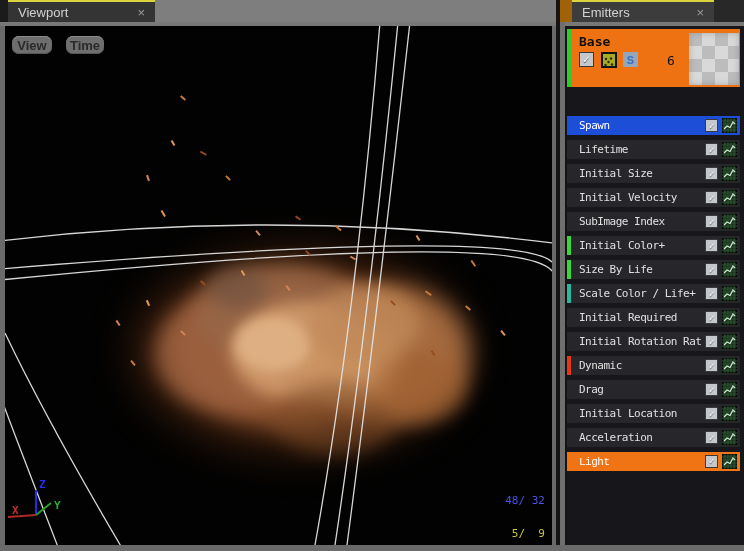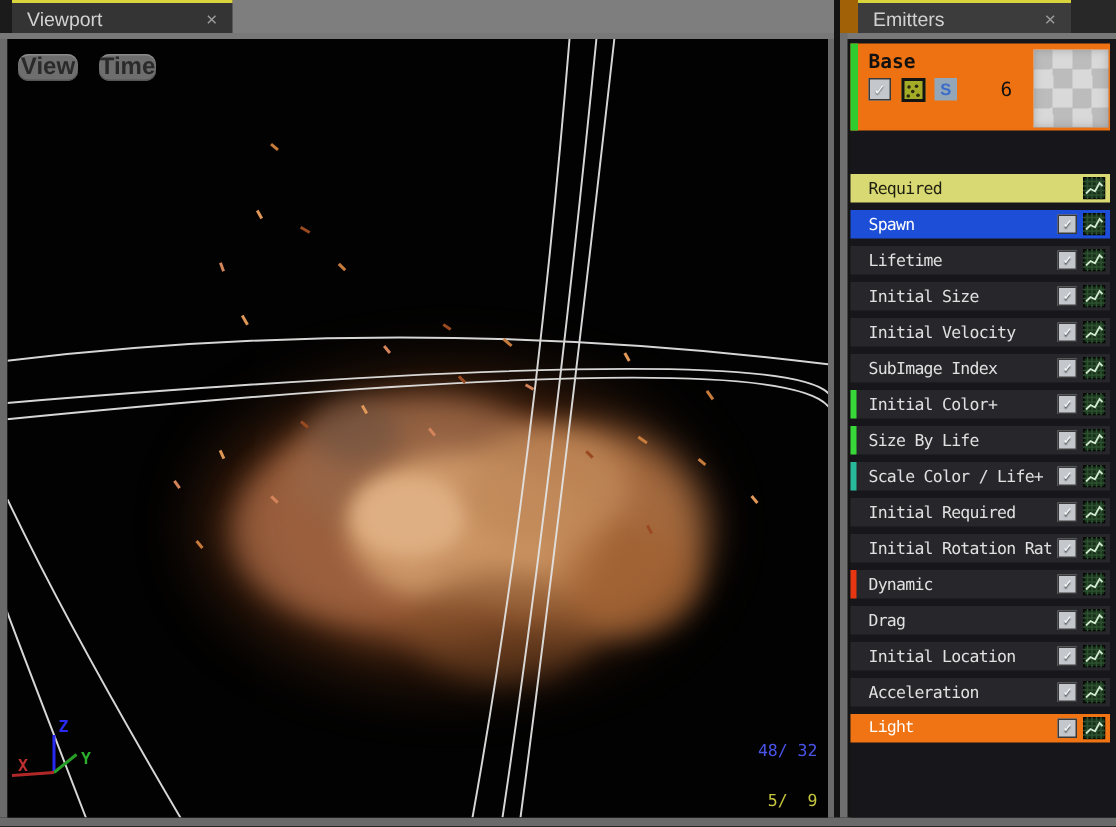--- a/index.html
+++ b/index.html
@@ -22,21 +22,21 @@
   
   .vp-border-l { position:absolute; left:0; top:26px; width:5px; height:519px; background:#6a6a6a; }
   .vp-border-r { position:absolute; left:552px; top:26px; width:4px; height:519px; background:#6a6a6a; }
   .gap-col     { position:absolute; left:556px; top:0; width:4px; height:551px; background:#141414; }
   .em-border-l { position:absolute; left:560px; top:22px; width:5px; height:523px; background:#6f6f6f; }
   .bottom-strip{ position:absolute; left:0; top:545px; width:744px; height:6px; background:#6a6a6a; }
 
   
   #canvas { position:absolute; left:5px; top:26px; width:547px; height:519px; background:#020202; overflow:hidden; }
   .vbtn { position:absolute; height:18px; background:#6e6e6e; border-radius:7px; color:#2a2a2a;
-          font-size:16px; font-weight:bold; display:flex; align-items:center; justify-content:center;
+          font-size:13px; font-weight:bold; display:flex; align-items:center; justify-content:center;
           box-shadow:inset 0 1px 0 #8a8a8a, inset 0 -1px 0 #555; }
   #btn-view { left:7px;  top:10px; width:40px; }
   #btn-time { left:61px; top:10px; width:38px; }
 
   .blob { position:absolute; border-radius:50%; }
   #curves { position:absolute; left:0; top:0; width:547px; height:519px; }
 
   #stats { position:absolute; right:7px; top:447px; width:110px; text-align:right;
            font-family:"DejaVu Sans Mono", monospace; font-size:11px; line-height:11px; white-space:pre; }
   #stats div { height:11px; }
@@ -199,28 +199,20 @@
             </g>
           </svg>
       </div>
       <div id="em-solo">S</div>
       <div id="em-count">6</div>
       <div id="em-thumb"></div>
     </div>
 
     <div id="modlist">
 
-      <div class="mrow required">
-        <span class="lbl">Required</span>
-        <svg class="gicon" viewBox="0 0 15 15">
-            <rect x="0.5" y="0.5" width="14" height="14" fill="#18301a" stroke="#050805"></rect>
-            <path d="M3 0v15M6 0v15M9 0v15M12 0v15M0 3h15M0 6h15M0 9h15M0 12h15" stroke="#2c5230" stroke-width="1"></path>
-            <polyline points="2,11 5,8 8,9.5 11,4 13,6" fill="none" stroke="#cfe8cf" stroke-width="1.2"></polyline>
-          </svg>
-      </div>
 
       <div class="mrow spawn">
         <span class="lbl">Spawn</span>
         <span class="cb">
             <span>✓</span>
           </span>
         <svg class="gicon" viewBox="0 0 15 15">
             <rect x="0.5" y="0.5" width="14" height="14" fill="#18301a" stroke="#050805"></rect>
             <path d="M3 0v15M6 0v15M9 0v15M12 0v15M0 3h15M0 6h15M0 9h15M0 12h15" stroke="#2c5230" stroke-width="1"></path>
             <polyline points="2,11 5,8 8,9.5 11,4 13,6" fill="none" stroke="#cfe8cf" stroke-width="1.2"></polyline>

